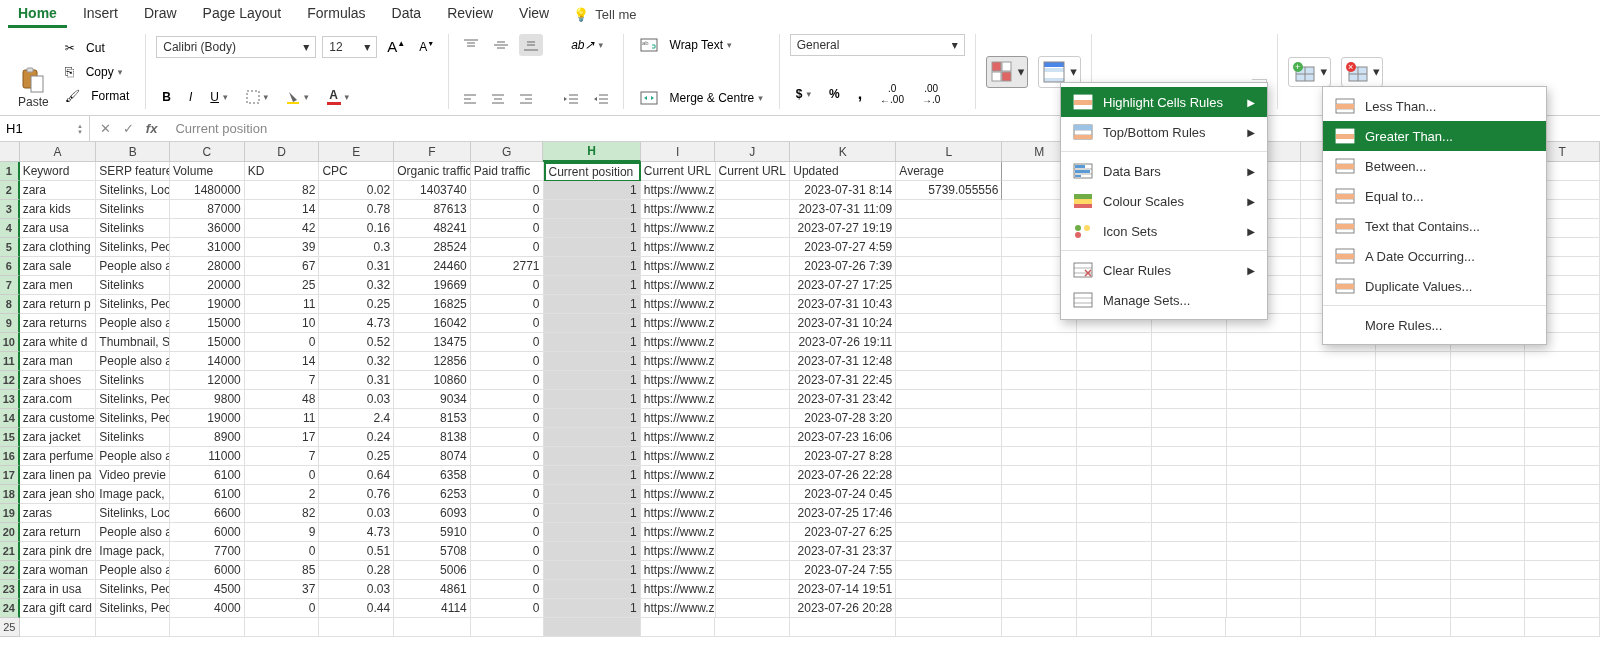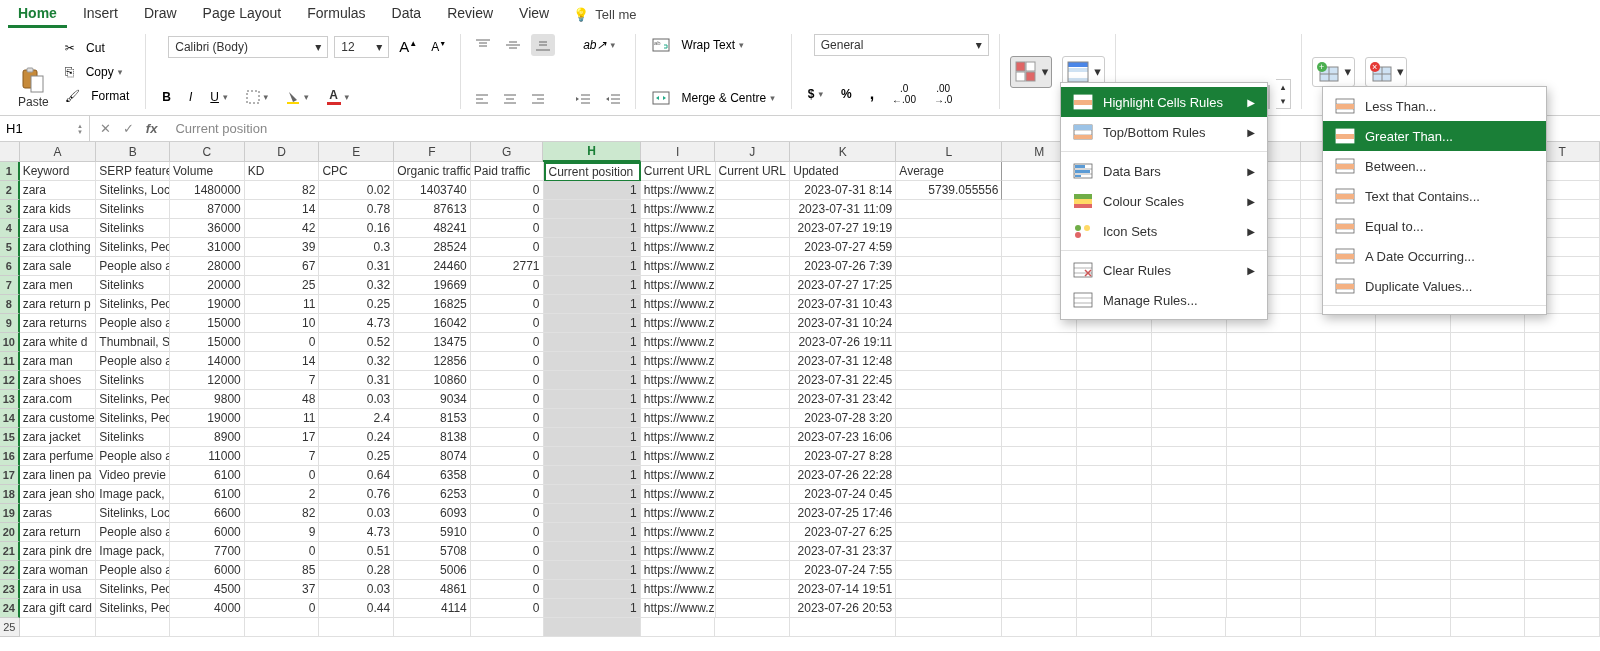--- a/index.html
+++ b/index.html
@@ -18,21 +18,21 @@
 .btnrow { display: flex; align-items: center; gap: 6px; }
 .btn { display: inline-flex; align-items: center; gap: 4px; padding: 3px 5px; border: 1px solid transparent; border-radius: 3px; cursor: pointer; font-size: 12px; background: transparent; }
 .btn.icon-only { padding: 3px; }
 .btn .chev { font-size: 9px; color: #666; }
 .big-icon { width: 26px; height: 26px; display: inline-flex; align-items: center; justify-content: center; }
 .paste-block { display: flex; flex-direction: column; align-items: center; justify-content: flex-end; height: 100%; gap: 2px; margin-right: 6px; cursor: pointer;}
 .paste-block .label { font-size: 12px; }
 .clip-col { display: flex; flex-direction: column; gap: 2px; justify-content: center; height: 100%; }
 .clip-col .btn { font-size: 12px; }
 .font-select, .size-select { border: 1px solid #ccc; padding: 3px 6px; font-size: 12px; background: #fff; cursor: pointer; display: flex; align-items: center; justify-content: space-between; }
-.font-select { width: 160px; margin-left: 12px; }
+.font-select { width: 160px; }
 .size-select { width: 55px; }
 
 .cond-btn { border: 1px solid #ccc; border-radius: 3px; padding: 3px; display: flex; align-items: center; gap: 4px; cursor: pointer; }
 .cond-btn.active { background: #e8e8e8; border-color: #999; }
 
 .styles-box { display: flex; border: 1px solid #ccc; }
 .style-cell { padding: 4px 20px; font-size: 12px; border-right: 1px solid #ccc; }
 .style-cell.normal { background: #fff; }
 .style-cell.bad { background: #fca5a5; color: #9c0006; }
 .small-chev { padding: 2px 5px; font-size: 9px; cursor: pointer;}
@@ -936,21 +936,21 @@
         <div class="cell wA">zara gift card</div>
         <div class="cell wB">Sitelinks, Peo</div>
         <div class="cell wC num">4000</div>
         <div class="cell wD num">0</div>
         <div class="cell wE num">0.44</div>
         <div class="cell wF num">4114</div>
         <div class="cell wG num">0</div>
         <div class="cell wH num selcol">1</div>
         <div class="cell wI">https://www.zara.com/us</div>
         <div class="cell wJ"></div>
-        <div class="cell wK num">2023-07-26 20:53</div>
+        <div class="cell wK num">2023-07-26 20:28</div>
         <div class="cell wL num"></div>
         <div class="cell wM"></div>
         <div class="cell wN"></div>
         <div class="cell wO"></div>
         <div class="cell wP"></div>
         <div class="cell wQ"></div>
         <div class="cell wR"></div>
         <div class="cell wS"></div>
         <div class="cell wT"></div>
       </div>
@@ -1057,21 +1057,21 @@
       <span class="arrow">▶</span>
     </div>
     <div class="menu-item">
       <span class="micon">
         <svg width="20" height="16">
           <rect x="1" y="1" width="18" height="14" fill="#fff" stroke="#666" stroke-width="0.8"></rect>
           <line x1="1" y1="6" x2="19" y2="6" stroke="#666" stroke-width="0.5"></line>
           <line x1="1" y1="11" x2="19" y2="11" stroke="#666" stroke-width="0.5"></line>
         </svg>
       </span>
-      <span>Manage Rules...</span>
+      <span>Manage Sets...</span>
     </div>
   </div>
 <div class="menu menu-2" id="menu2">
     <div class="menu-item">
       <span class="micon">
         <svg width="20" height="16">
           <rect x="1" y="1" width="18" height="14" fill="#fff" stroke="#666" stroke-width="0.8"></rect>
           <line x1="1" y1="6" x2="19" y2="6" stroke="#666" stroke-width="0.5"></line>
           <line x1="1" y1="11" x2="19" y2="11" stroke="#666" stroke-width="0.5"></line>
           <rect x="1" y="6" width="18" height="5" fill="#f4b183"></rect>
@@ -1103,32 +1103,32 @@
     </div>
     <div class="menu-item">
       <span class="micon">
         <svg width="20" height="16">
           <rect x="1" y="1" width="18" height="14" fill="#fff" stroke="#666" stroke-width="0.8"></rect>
           <line x1="1" y1="6" x2="19" y2="6" stroke="#666" stroke-width="0.5"></line>
           <line x1="1" y1="11" x2="19" y2="11" stroke="#666" stroke-width="0.5"></line>
           <rect x="1" y="6" width="18" height="5" fill="#f4b183"></rect>
         </svg>
       </span>
-      <span>Text that Contains...</span>
+      <span>Equal to...</span>
     </div>
     <div class="menu-item">
       <span class="micon">
         <svg width="20" height="16">
           <rect x="1" y="1" width="18" height="14" fill="#fff" stroke="#666" stroke-width="0.8"></rect>
           <line x1="1" y1="6" x2="19" y2="6" stroke="#666" stroke-width="0.5"></line>
           <line x1="1" y1="11" x2="19" y2="11" stroke="#666" stroke-width="0.5"></line>
           <rect x="1" y="6" width="18" height="5" fill="#f4b183"></rect>
         </svg>
       </span>
-      <span>Equal to...</span>
+      <span>Text that Contains...</span>
     </div>
     <div class="menu-item">
       <span class="micon">
         <svg width="20" height="16">
           <rect x="1" y="1" width="18" height="14" fill="#fff" stroke="#666" stroke-width="0.8"></rect>
           <line x1="1" y1="6" x2="19" y2="6" stroke="#666" stroke-width="0.5"></line>
           <line x1="1" y1="11" x2="19" y2="11" stroke="#666" stroke-width="0.5"></line>
           <rect x="1" y="6" width="18" height="5" fill="#f4b183"></rect>
         </svg>
       </span>
@@ -1139,13 +1139,17 @@
         <svg width="20" height="16">
           <rect x="1" y="1" width="18" height="14" fill="#fff" stroke="#666" stroke-width="0.8"></rect>
           <line x1="1" y1="6" x2="19" y2="6" stroke="#666" stroke-width="0.5"></line>
           <line x1="1" y1="11" x2="19" y2="11" stroke="#666" stroke-width="0.5"></line>
           <rect x="1" y="6" width="18" height="5" fill="#f4b183"></rect>
         </svg>
       </span>
       <span>Duplicate Values...</span>
     </div>
     <div class="menu-sep"></div>
+    <div class="menu-item">
+      <span class="micon"></span>
+      <span>More Rules...</span>
+    </div>
   </div>
 
 </body></html>

